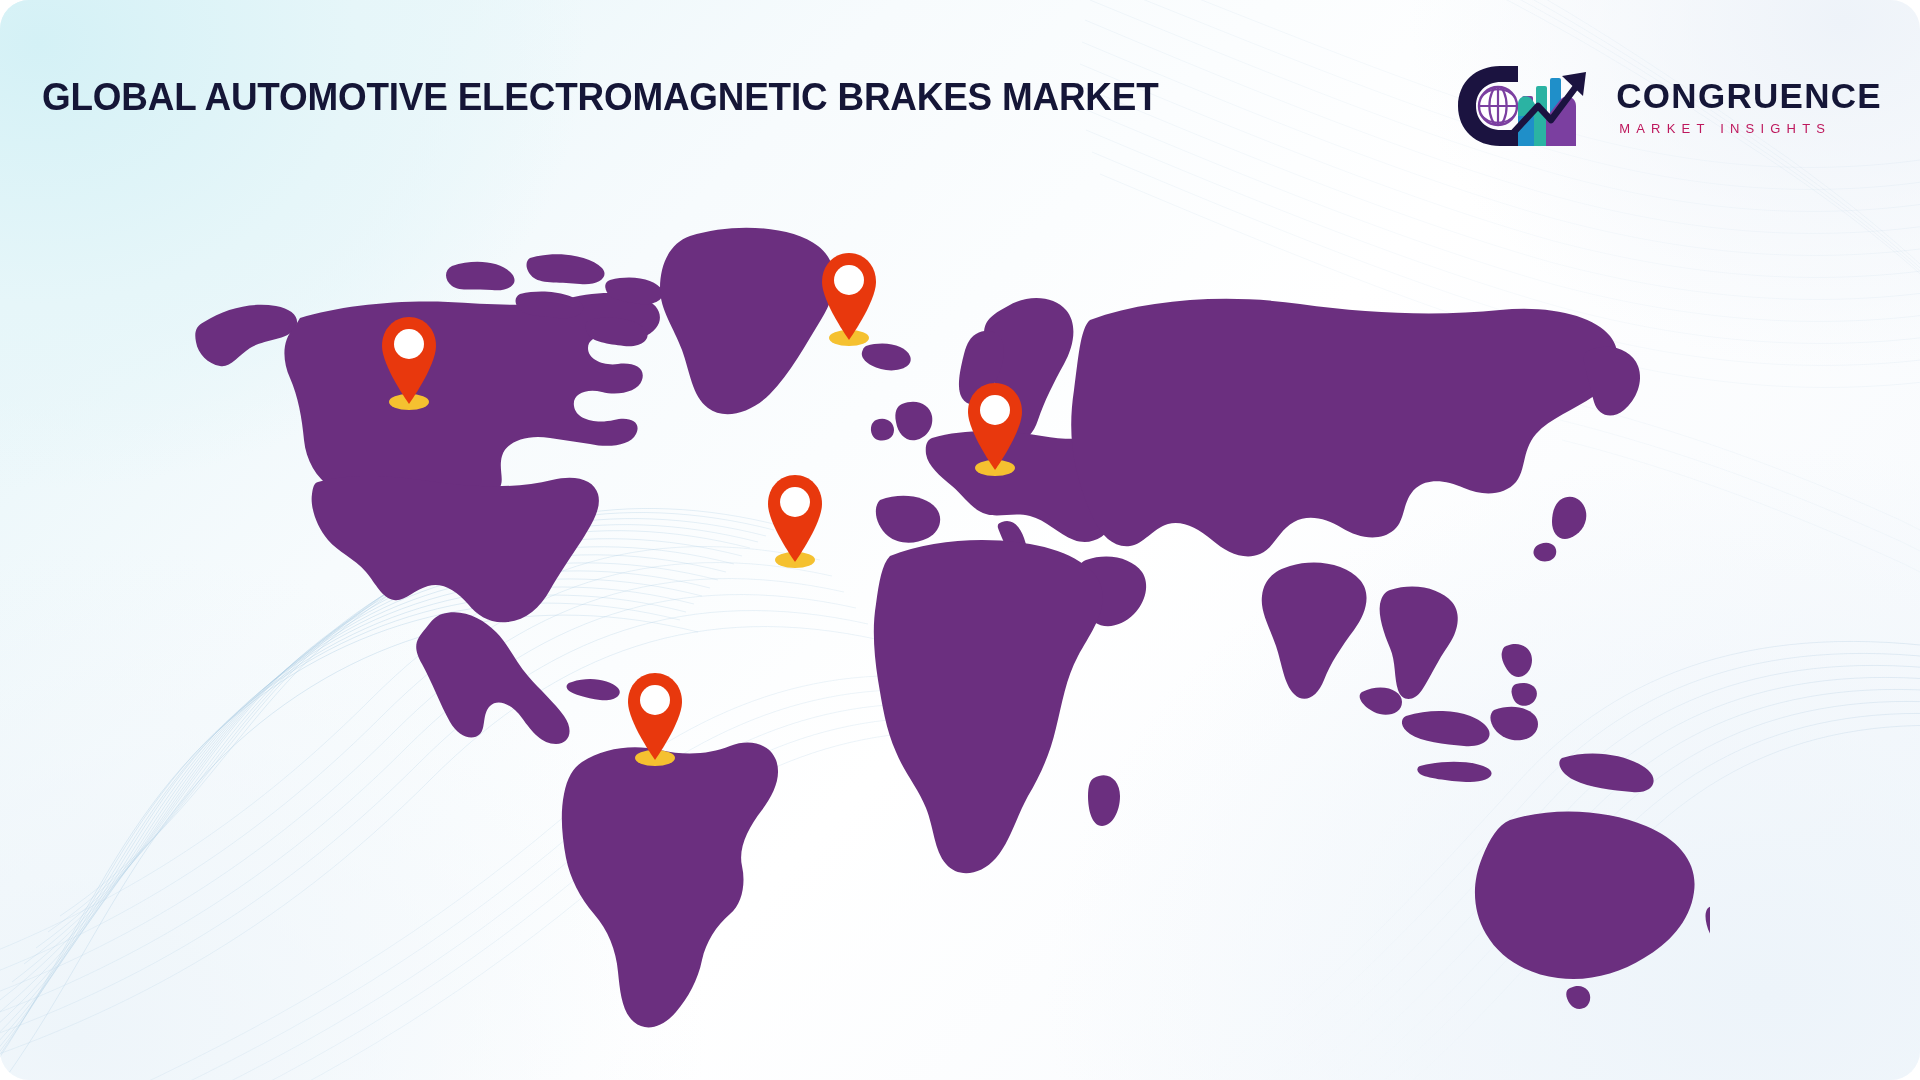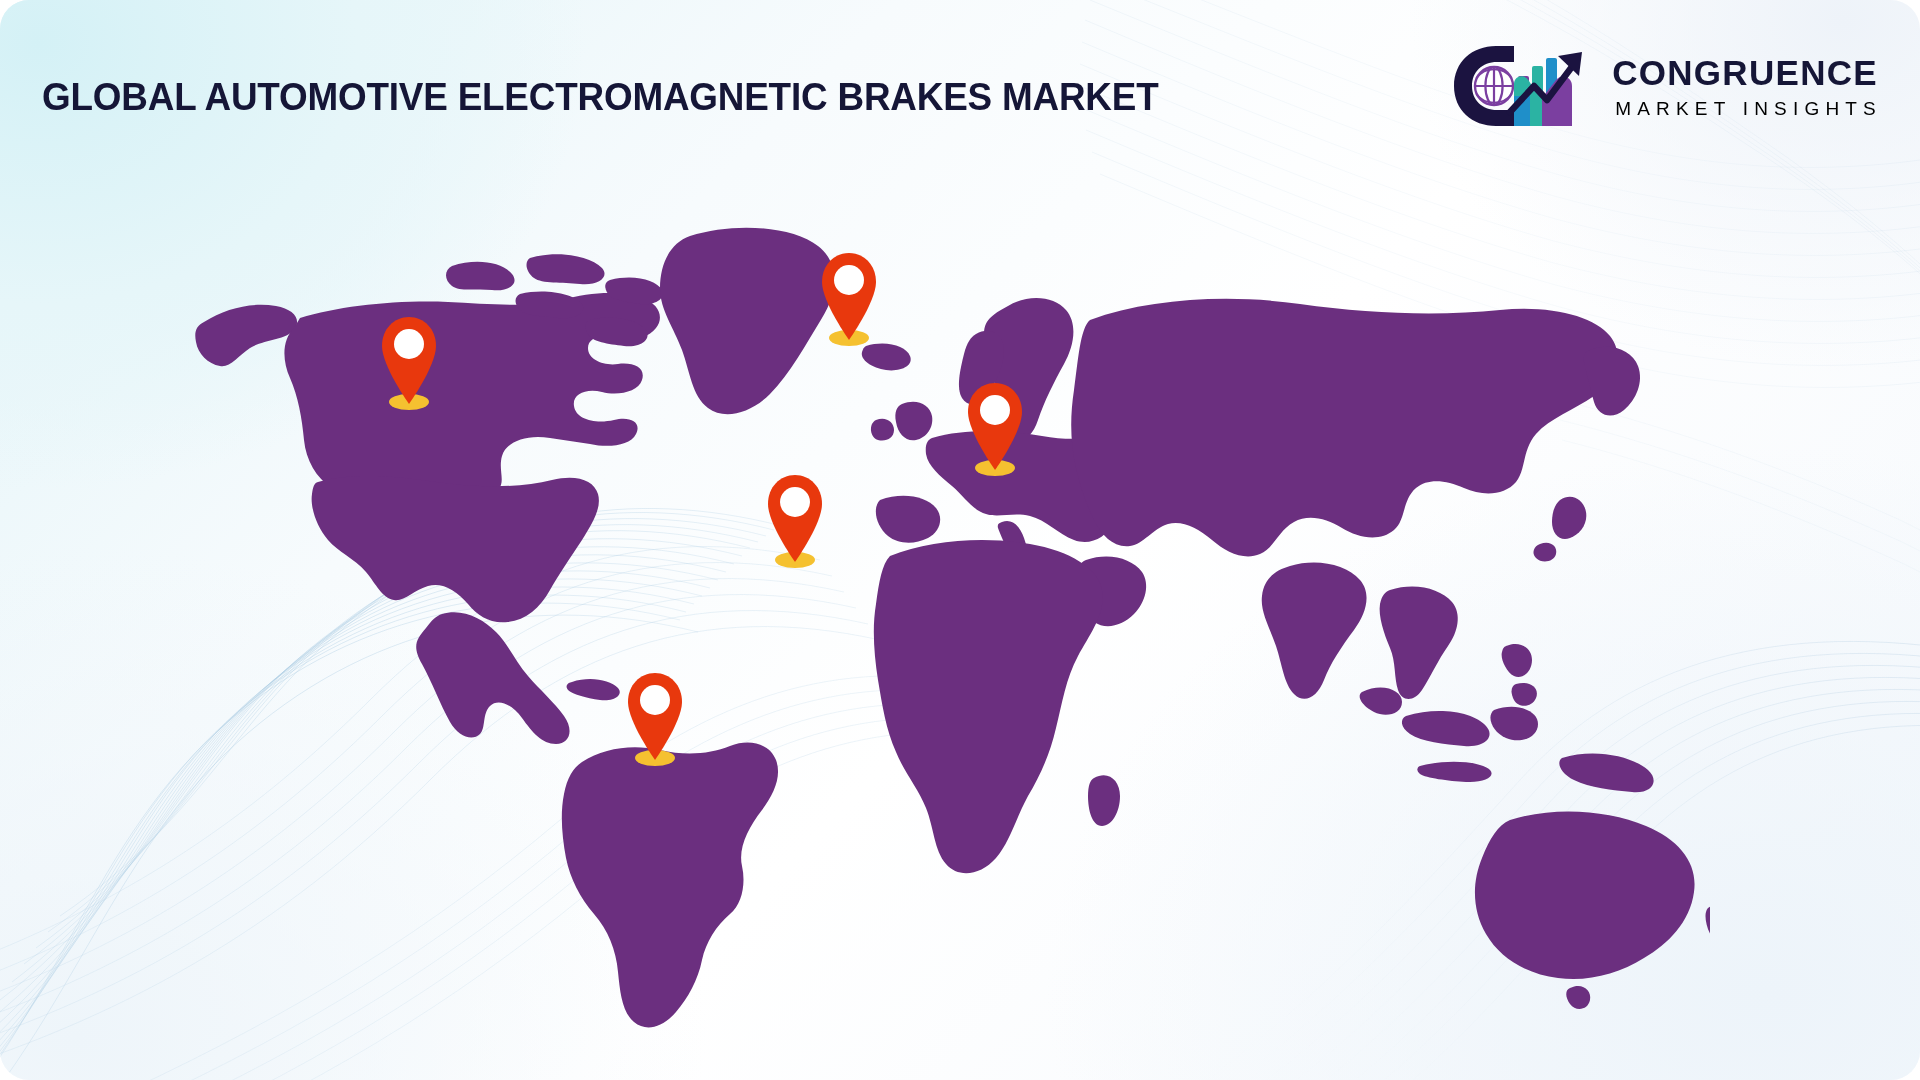--- a/index.html
+++ b/index.html
@@ -37,33 +37,33 @@
     letter-spacing:-0.2px;
     color:#151637;
     white-space:nowrap;
     transform:scaleX(0.97);
     transform-origin:left center;
   }
 
   
   .logo{
     position:absolute;
-    right:38px; top:40px;
+    right:38px; top:60px;
     height:92px;
     display:flex; align-items:center; gap:14px;
   }
   .logo-mark{ width:150px; height:92px; flex:0 0 auto; }
   .logo-text{ display:flex; flex-direction:column; justify-content:center; }
   .logo-name{
     font-size:35px; font-weight:800; letter-spacing:1.3px;
     color:#151637; line-height:1.0;
   }
   .logo-tag{
-    font-size:19px; font-weight:400; letter-spacing:6.2px;
-    color:#000000; line-height:1.0; margin-top:9px; padding-left:3px;
+    font-size:13px; font-weight:400; letter-spacing:6.2px;
+    color:#be185d; line-height:1.0; margin-top:9px; padding-left:3px;
   }
 
   
   .map-wrap{ position:absolute; left:0; top:0; width:1920px; height:1080px; }
   .map-svg{ position:absolute; left:190px; top:170px; width:1520px; height:880px; }
 
   
   .pin{ position:absolute; width:74px; height:100px; }
 </style>
 </head>

